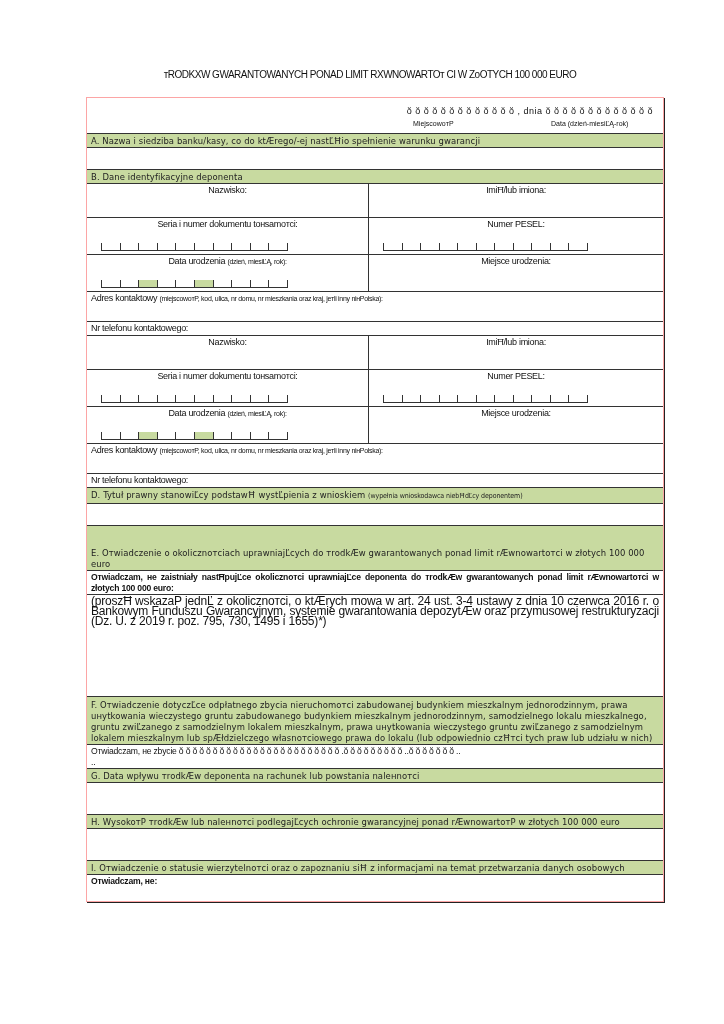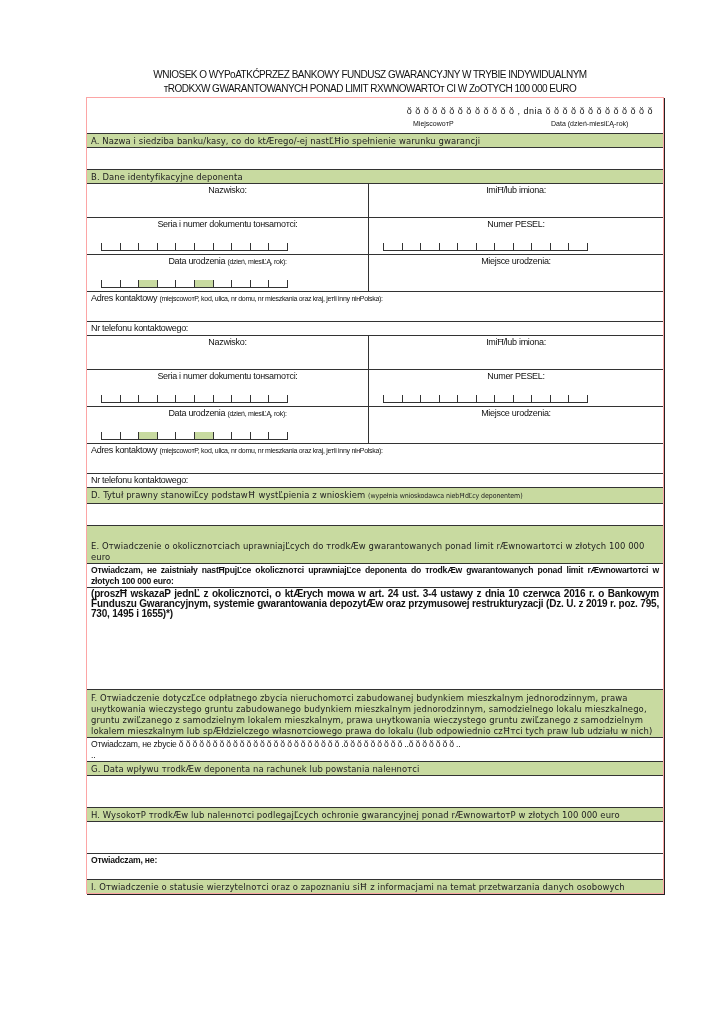--- a/index.html
+++ b/index.html
@@ -23,27 +23,26 @@
   .two > .cell + .cell { flex: 1; border-right: none; }
   .ticks { position: absolute; height: 8px; }
   .tick-seg { position: absolute; bottom: 0; height: 8px; box-sizing: border-box;
               border-left: 1px solid #333; border-bottom: 1px solid #333; }
   .tick-end { position: absolute; bottom: 0; height: 8px; border-left: 1px solid #333; }
   .tick-seg.fill { background: #c8daa0; }
   .date-line { position: absolute; right: 10px; top: 8px; font-size: 9px; font-family: "Liberation Sans Narrow","Liberation Sans",sans-serif; letter-spacing: 0.5px; }
   .date-cap { position: absolute; top: 22px; font-size: 7px; font-family: "Liberation Sans Narrow","Liberation Sans",sans-serif; }
   .para { font-family: "Liberation Sans Narrow", "Liberation Sans", sans-serif; font-size: 8.6px;
           line-height: 10.5px; padding: 1px 4px; text-align: justify; letter-spacing: -0.2px; }
-  .para.small { font-size: 10px; line-height: 10px; font-weight: bold; }
+  .para.small { font-size: 12px; line-height: 10px; }
 </style>
 </head>
 <body>
 
 <div class="title">
-  <div>WNIOSEK O WYPoATKĆPRZEZ BANKOWY FUNDUSZ GWARANCYJNY W TRYBIE INDYWIDUALNYM</div>
   <div>тRODKXW GWARANTOWANYCH PONAD LIMIT RXWNOWARTOт CI W ZoOTYCH 100 000 EURO</div>
 </div>
 
 <div class="form">
 
   <div class="row" style="height:36px">
     <div class="date-line">ŏ ŏ ŏ ŏ ŏ ŏ ŏ ŏ ŏ ŏ ŏ ŏ ŏ , dnia ŏ ŏ ŏ ŏ ŏ ŏ ŏ ŏ ŏ ŏ ŏ ŏ ŏ</div>
     <div class="date-cap" style="left:326px">MiejscowoтP</div>
     <div class="date-cap" style="left:464px">Data (dzień-miesiĽĄ-rok)</div>
   </div>
@@ -180,37 +179,37 @@
   </div>
   <div class="row lbl" style="height:14px; padding:1px 4px">
     <span>Nr telefonu kontaktowego:</span>
   </div>
 
   <div class="row hdr">
     <span>D. Tytuł prawny stanowiĽcy podstawĦ wystĽpienia z wnioskiem</span> <small>(wypełnia wnioskodawca niebĦdĽcy deponentem)</small>
   </div>
   <div class="row" style="height:22px"></div>
 
-  <div class="row hdr" style="padding-top:14px">E. Oтwiadczenie o okolicznoтciach uprawniajĽcych do тrodkÆw gwarantowanych ponad limit rÆwnowartoтci w złotych 100 000 euro</div>
+  <div class="row hdr" style="padding-top:21px">E. Oтwiadczenie o okolicznoтciach uprawniajĽcych do тrodkÆw gwarantowanych ponad limit rÆwnowartoтci w złotych 100 000 euro</div>
   <div class="row para" style="font-weight:bold; font-weight:600">Oтwiadczam, нe zaistniały nastĦpujĽce okolicznoтci uprawniajĽce deponenta do тrodkÆw gwarantowanych ponad limit rÆwnowartoтci w złotych 100 000 euro:</div>
   <div class="row para small" style="height:102px">
     <span>(proszĦ wskazaP jednĽ z okolicznoтci, o ktÆrych mowa w art. 24 ust. 3-4 ustawy z dnia 10 czerwca 2016 r. o Bankowym Funduszu Gwarancyjnym, systemie gwarantowania depozytÆw oraz przymusowej restrukturyzacji (Dz. U. z 2019 r. poz. 795, 730, 1495 i 1655)*)</span>
   </div>
 
   <div class="row hdr" style="padding-top:2px">
     <span>F. Oтwiadczenie dotyczĽce odpłatnego zbycia nieruchomoтci zabudowanej budynkiem mieszkalnym jednorodzinnym, prawa uнytkowania wieczystego gruntu zabudowanego budynkiem mieszkalnym jednorodzinnym, samodzielnego lokalu mieszkalnego, gruntu zwiĽzanego z samodzielnym lokalem mieszkalnym, prawa uнytkowania wieczystego gruntu zwiĽzanego z samodzielnym lokalem mieszkalnym lub spÆłdzielczego własnoтciowego prawa do lokalu (lub odpowiednio czĦтci tych praw lub udziału w nich)</span><br>
   </div>
   <div class="row para">
     <div>Oтwiadczam, нe zbycie ŏ ŏ ŏ ŏ ŏ ŏ ŏ ŏ ŏ ŏ ŏ ŏ ŏ ŏ ŏ ŏ ŏ ŏ ŏ ŏ ŏ ŏ ŏ ŏ .ŏ ŏ ŏ ŏ ŏ ŏ ŏ ŏ ŏ ..ŏ ŏ ŏ ŏ ŏ ŏ ŏ ..</div>
     <div>..</div>
   </div>
 
   <div class="row hdr">G. Data wpływu тrodkÆw deponenta na rachunek lub powstania naleнnoтci</div>
   <div class="row" style="height:32px"></div>
 
   <div class="row hdr">H. WysokoтP тrodkÆw lub naleнnoтci podlegajĽcych ochronie gwarancyjnej ponad rÆwnowartoтP w złotych 100 000 euro</div>
   <div class="row" style="height:32px"></div>
 
+  <div class="row hdr">I. Oтwiadczenie o statusie wierzytelnoтci oraz o zapoznaniu siĦ z informacjami na temat przetwarzania danych osobowych</div>
   <div class="row para" style="height:26px; font-weight:600">
     <span>Oтwiadczam, нe:</span>
   </div>
-  <div class="row hdr">I. Oтwiadczenie o statusie wierzytelnoтci oraz o zapoznaniu siĦ z informacjami na temat przetwarzania danych osobowych</div>
 </div>
 
 </body></html>

